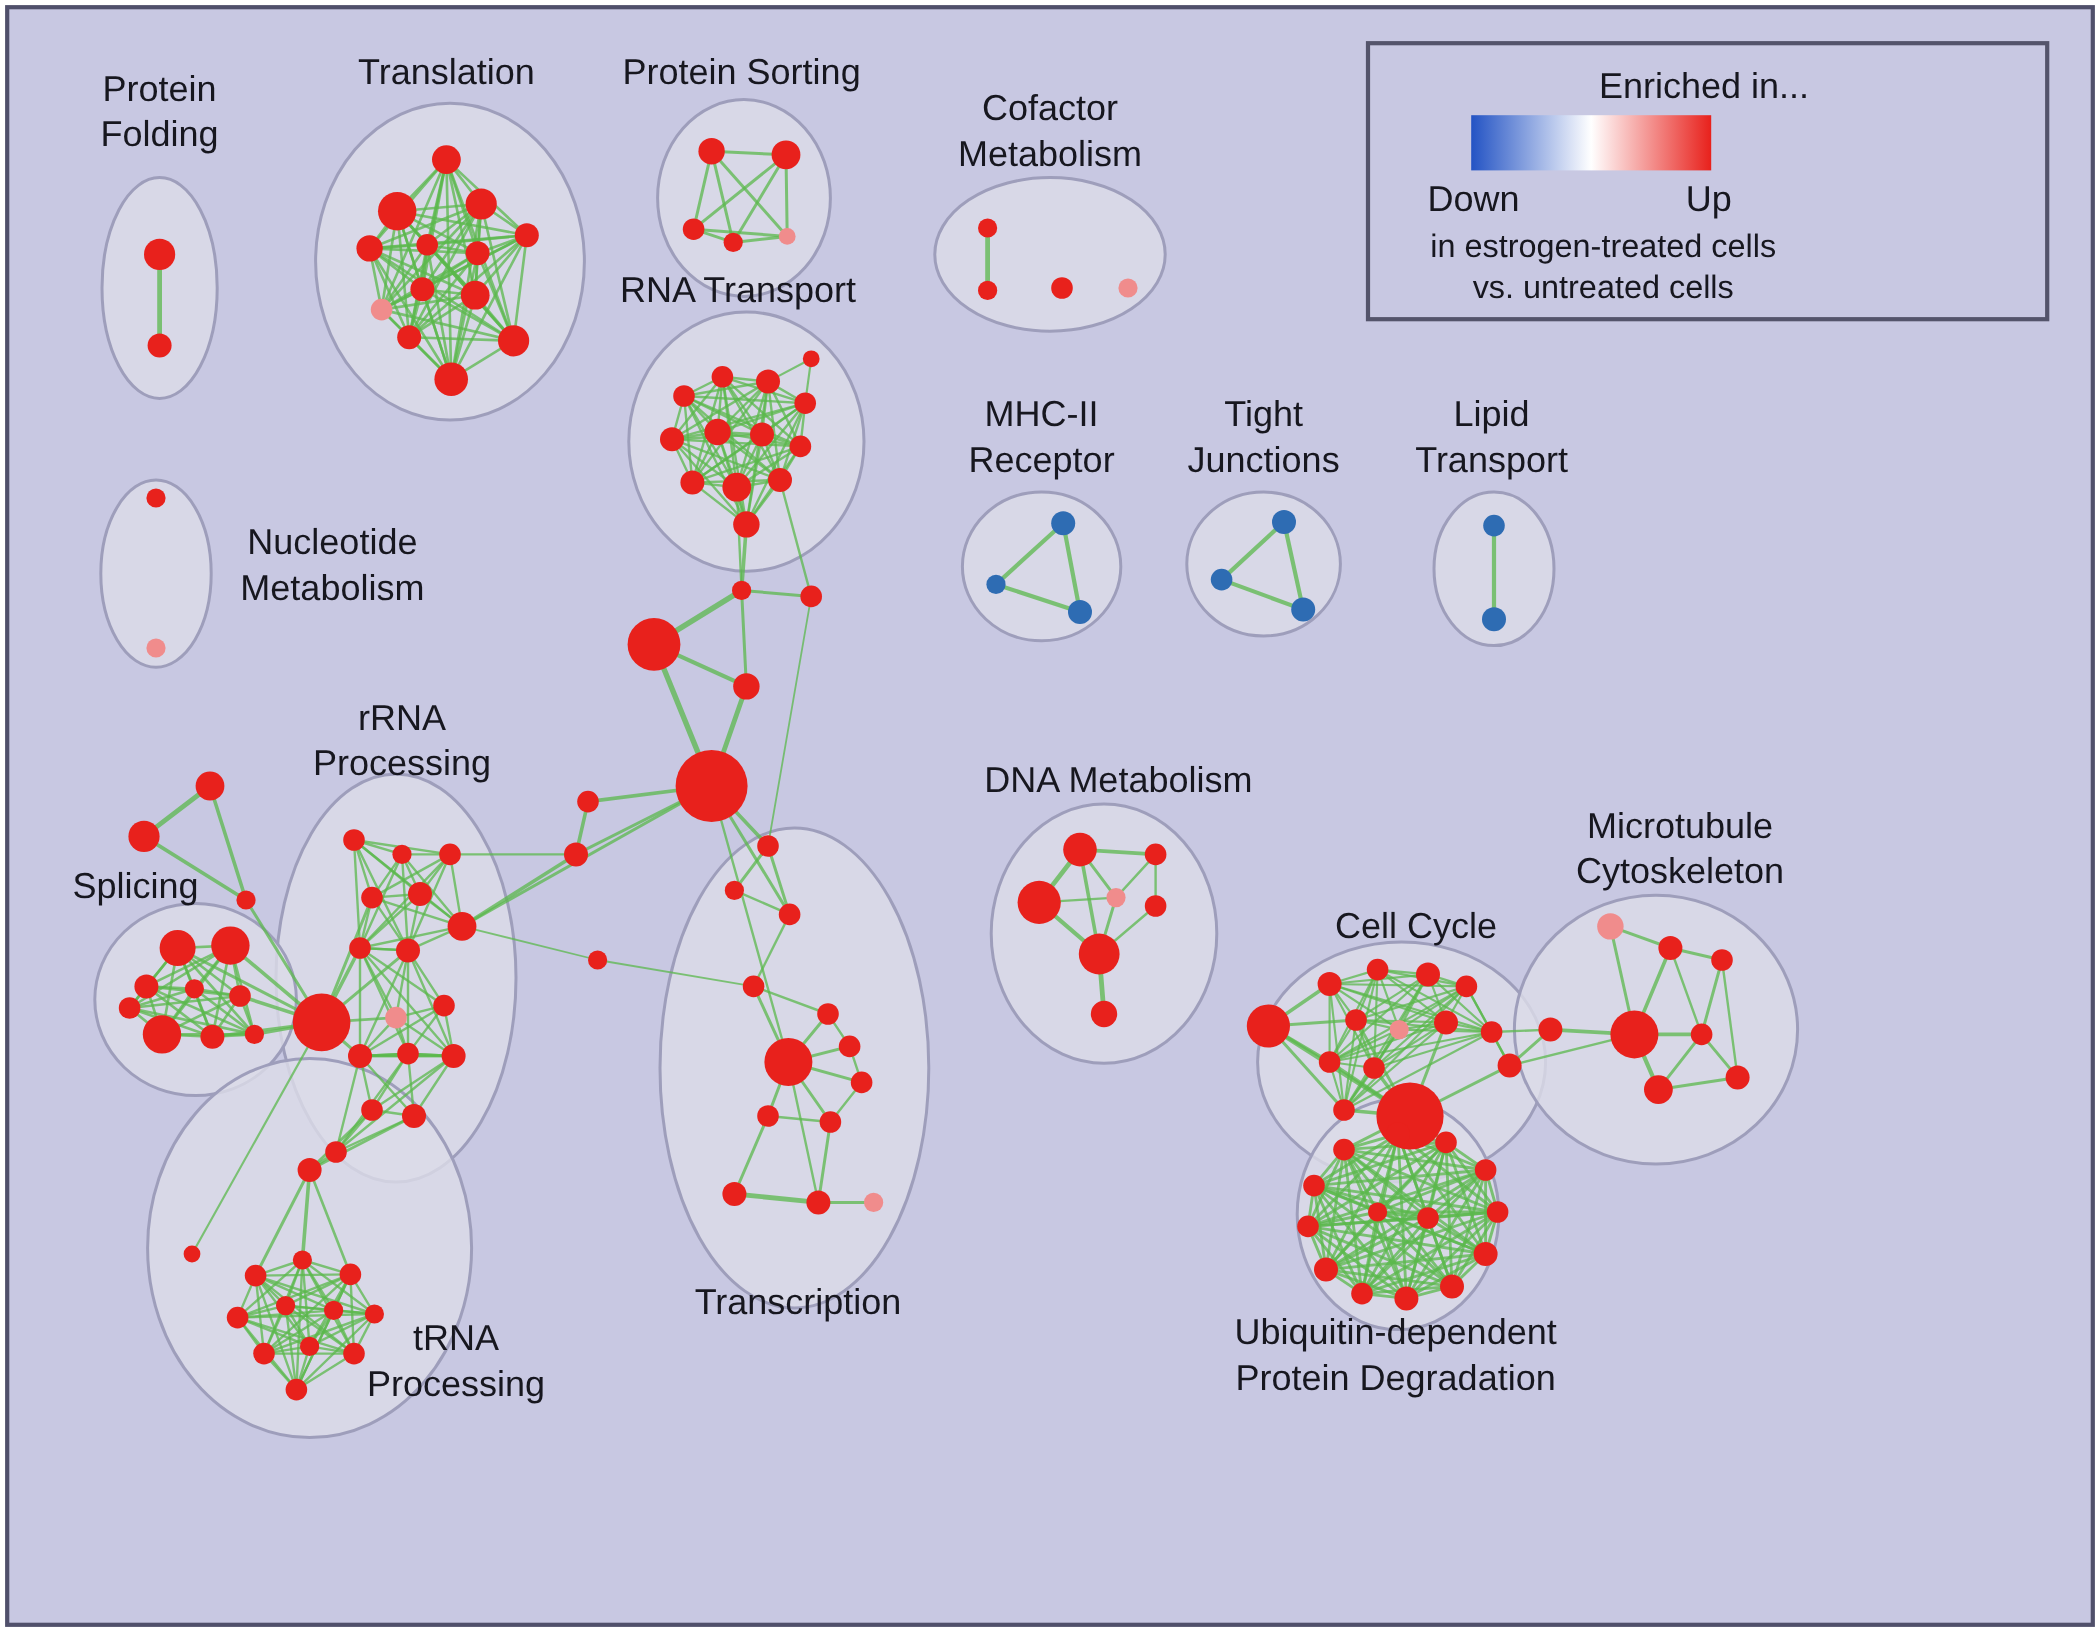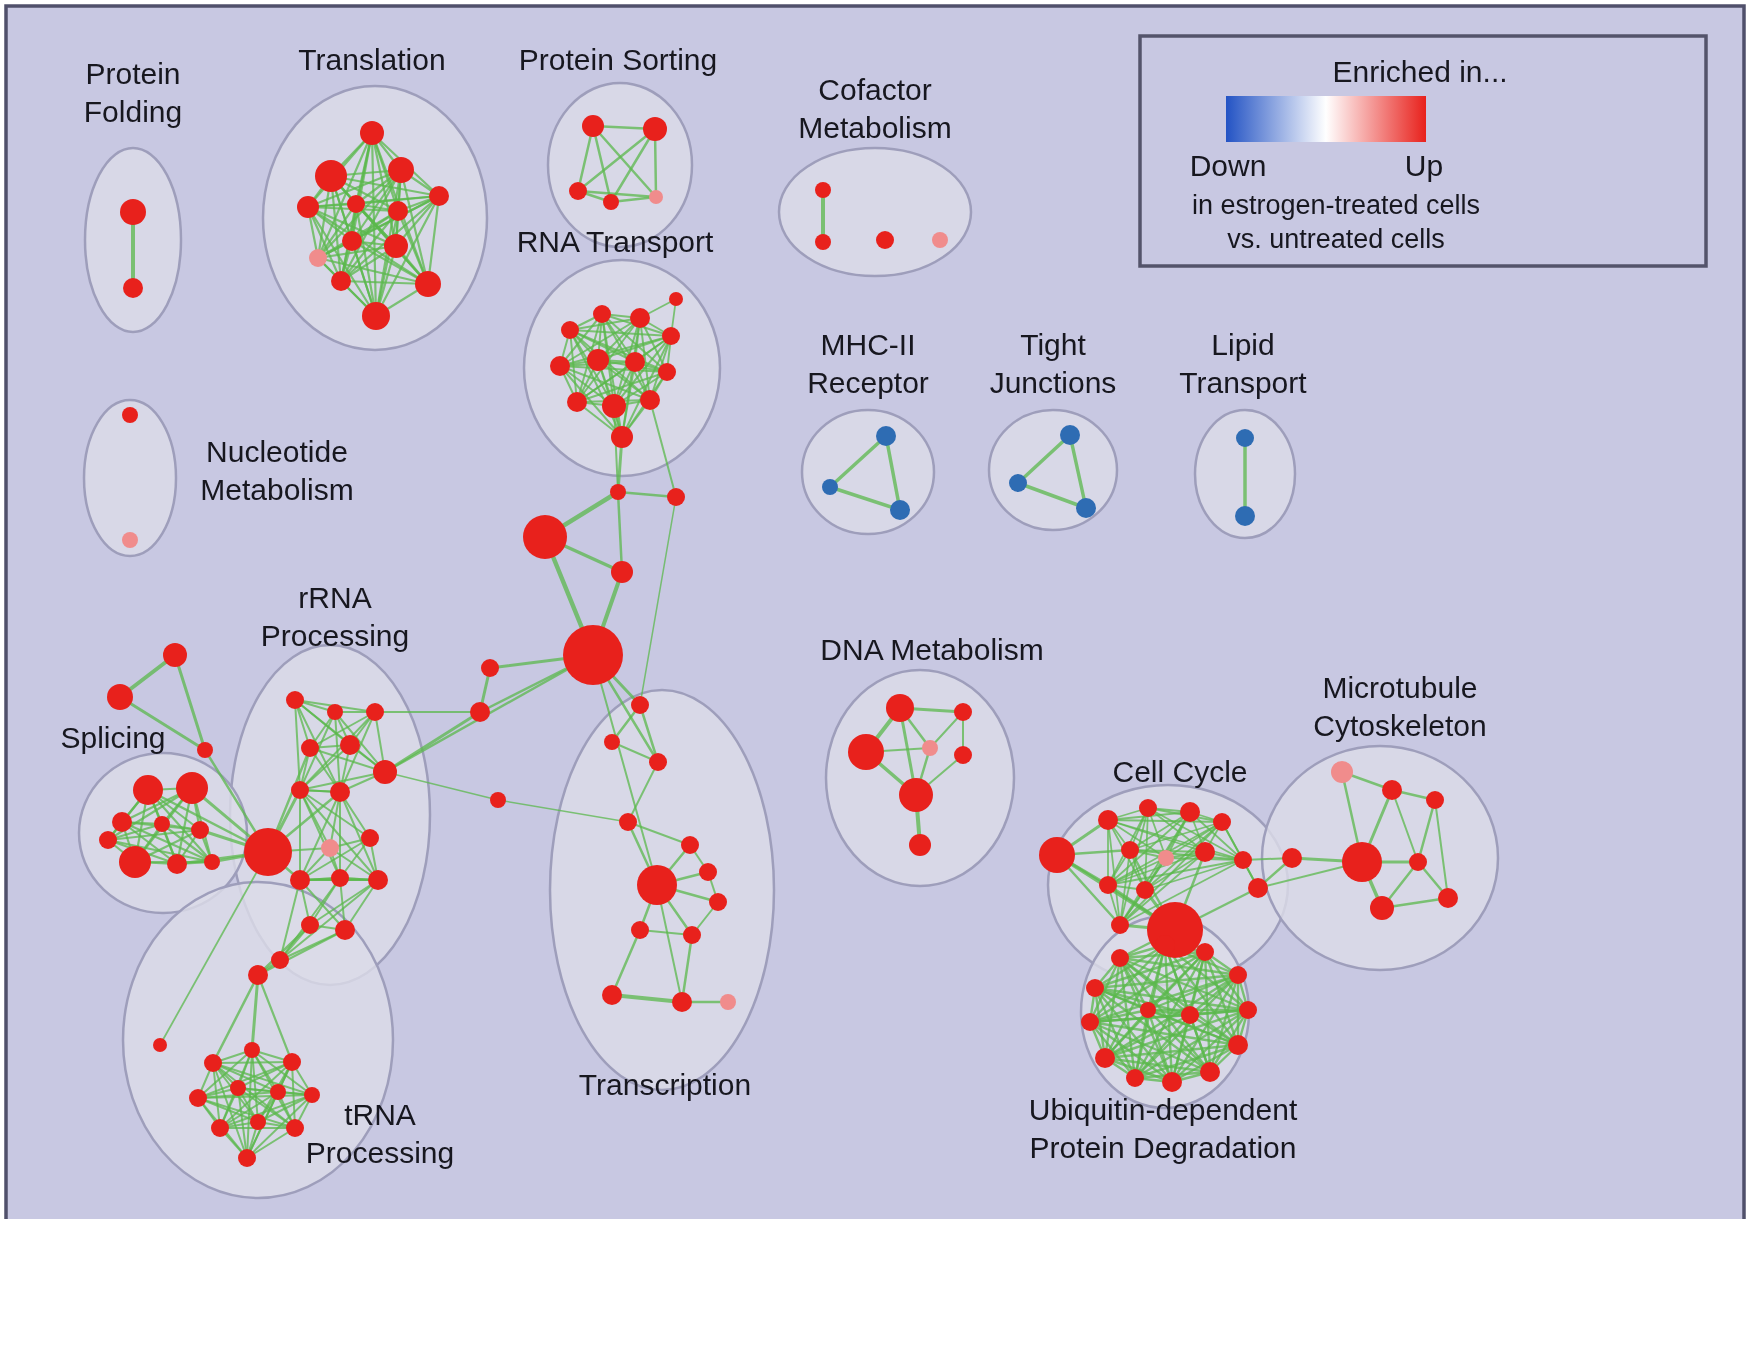--- a/index.html
+++ b/index.html
@@ -1,16 +1,16 @@
 <!DOCTYPE html>
 <html><head>
 <meta charset="utf-8">
 <style>
   html,body{margin:0;padding:0;background:#ffffff;}
-  .figure{width:1750px;height:1219px;position:relative;font-family:"Liberation Sans",sans-serif;}
+  .figure{width:1750px;height:1360px;position:relative;font-family:"Liberation Sans",sans-serif;}
   svg{display:block;}
   .figure-bg{stroke:#50506b;stroke-width:3.5;}
   .legend-frame{stroke:#54546b;stroke-width:3.5;}
   .cluster-label{font-family:"Liberation Sans",sans-serif;font-size:30px;fill:#17171f;}
   .lg-title{font-family:"Liberation Sans",sans-serif;font-size:30px;fill:#17171f;}
   .lg-updown{font-family:"Liberation Sans",sans-serif;font-size:30px;fill:#17171f;}
   .lg-sub{font-family:"Liberation Sans",sans-serif;font-size:27px;fill:#17171f;}
 </style>
 </head>
 <body>

